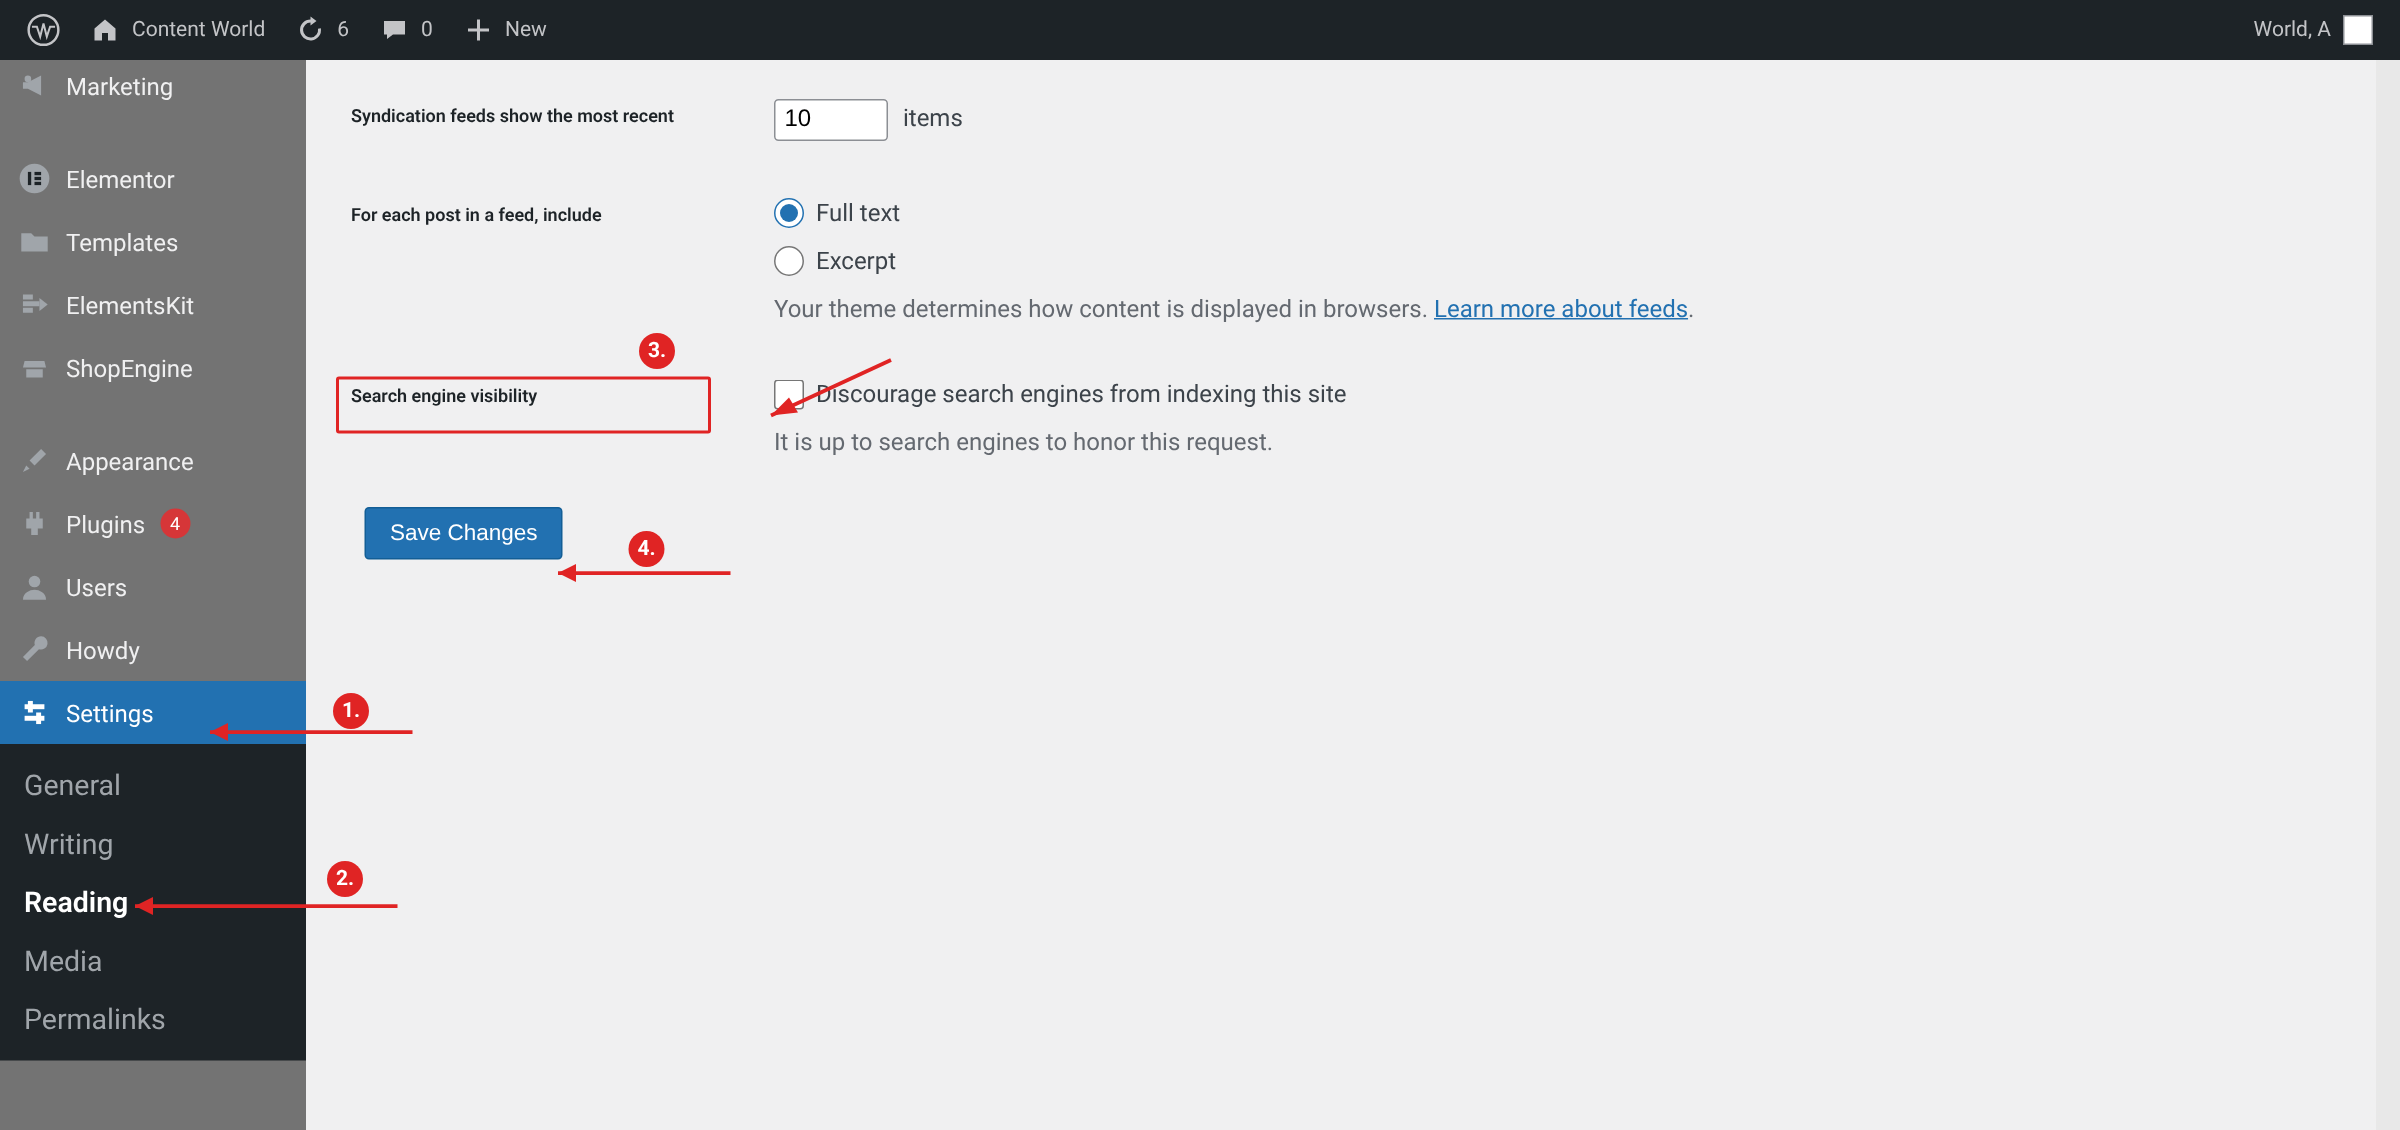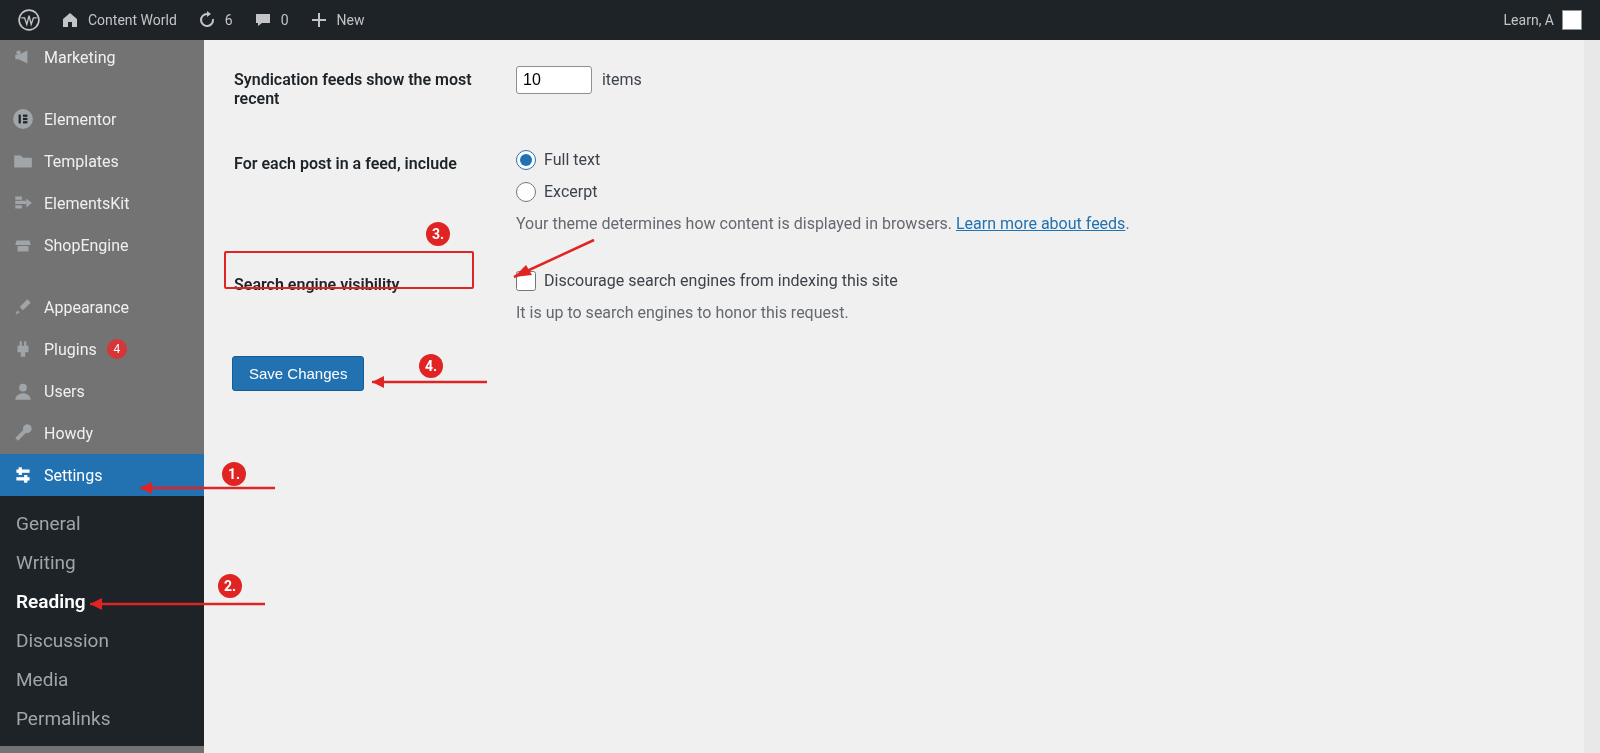--- a/index.html
+++ b/index.html
@@ -22,27 +22,27 @@
   .menu li.active{background:#2271b1;color:#fff}
   .menu li.active .mi{color:#fff}
   .badge{background:#d63638;color:#fff;border-radius:10px;min-width:20px;height:20px;display:inline-flex;align-items:center;justify-content:center;font-size:12px;padding:0 6px}
   .submenu{list-style:none;margin:0;padding:8px 0;background:#1d2327}
   .submenu li{display:block;padding:8px 16px;color:#a0a5aa;font-size:19px;cursor:pointer}
   .submenu li.current{color:#fff;font-weight:600}
 
   
   .content{margin-left:204px;padding:0 0 60px 0;padding-top:40px}
   .form-table{width:auto;margin:6px 0 0 28px}
-  .form-table th{width:280px;text-align:left;vertical-align:top;padding:22px 12px 22px 0;font-weight:600;color:#1d2327;font-size:16px}
+  .form-table th{width:280px;text-align:left;vertical-align:top;padding:22px 12px 22px 0;font-weight:600;color:#1d2327;font-size:12px}
   .form-table td{padding:18px 0;vertical-align:top;font-size:16px;color:#3c434a}
   input[type=number]{width:76px;padding:4px 6px;border:1px solid #8c8f94;border-radius:3px;font-size:16px}
   input[type=radio],input[type=checkbox]{width:20px;height:20px;margin:0 8px 0 0;vertical-align:middle;accent-color:#2271b1}
   .radio-row{display:flex;margin-bottom:12px}
   .desc{color:#646970;margin-top:8px}
-  .submit{margin:14px 0 0 28px}
+  .submit{margin:14px 0 0 39px}
   .button-primary{background:#2271b1;color:#fff;border:1px solid #135e96;padding:8px 16px;font-size:15px;border-radius:3px;cursor:pointer}
 
   
   .anno{position:absolute;z-index:5}
   .anno-num{width:24px;height:24px;border-radius:50%;background:#e02424;color:#fff;font-weight:700;font-size:14px;display:flex;align-items:center;justify-content:center}
   .red-box{position:absolute;border:2.5px solid #e02424;border-radius:2px;z-index:5}
   .arrow{position:absolute;z-index:5}
   .arrow-line{stroke:#e02424;stroke-width:2.5;fill:none}
   .arrow-head{fill:#e02424}
 
@@ -91,21 +91,21 @@
   <div class="ab-item">
     <span>
       <svg width="20" height="20" viewBox="0 0 20 20">
           <path d="M9 3h2v6h6v2h-6v6H9v-6H3V9h6z" fill="#c3c4c7"></path>
         </svg>
     </span>
     <span>New</span>
   </div>
   <div class="ab-spacer"></div>
   <div class="ab-item">
-    <span>Learn, A</span>
+    <span>World, A</span>
     <span class="ab-avatar"></span>
   </div>
 </div>
 
 <div class="sidebar">
   <ul class="menu">
     <li>
       <span class="mi">
           <svg width="22" height="22" viewBox="0 0 20 20">
             <path d="M3 8v4h3l8 4V4L6 8z" fill="#a0a5aa"></path>
@@ -196,21 +196,20 @@
             <rect x="11" y="10" width="3" height="7" fill="#fff"></rect>
           </svg>
         </span>
       <span>Settings</span>
     </li>
   </ul>
   <ul class="submenu">
     <li>General</li>
     <li>Writing</li>
     <li class="current">Reading</li>
-    <li>Discussion</li>
     <li>Media</li>
     <li>Permalinks</li>
   </ul>
 </div>
 
 <div class="content" style="position:relative">
 
   <table class="form-table">
     <tbody>
         <tr>

